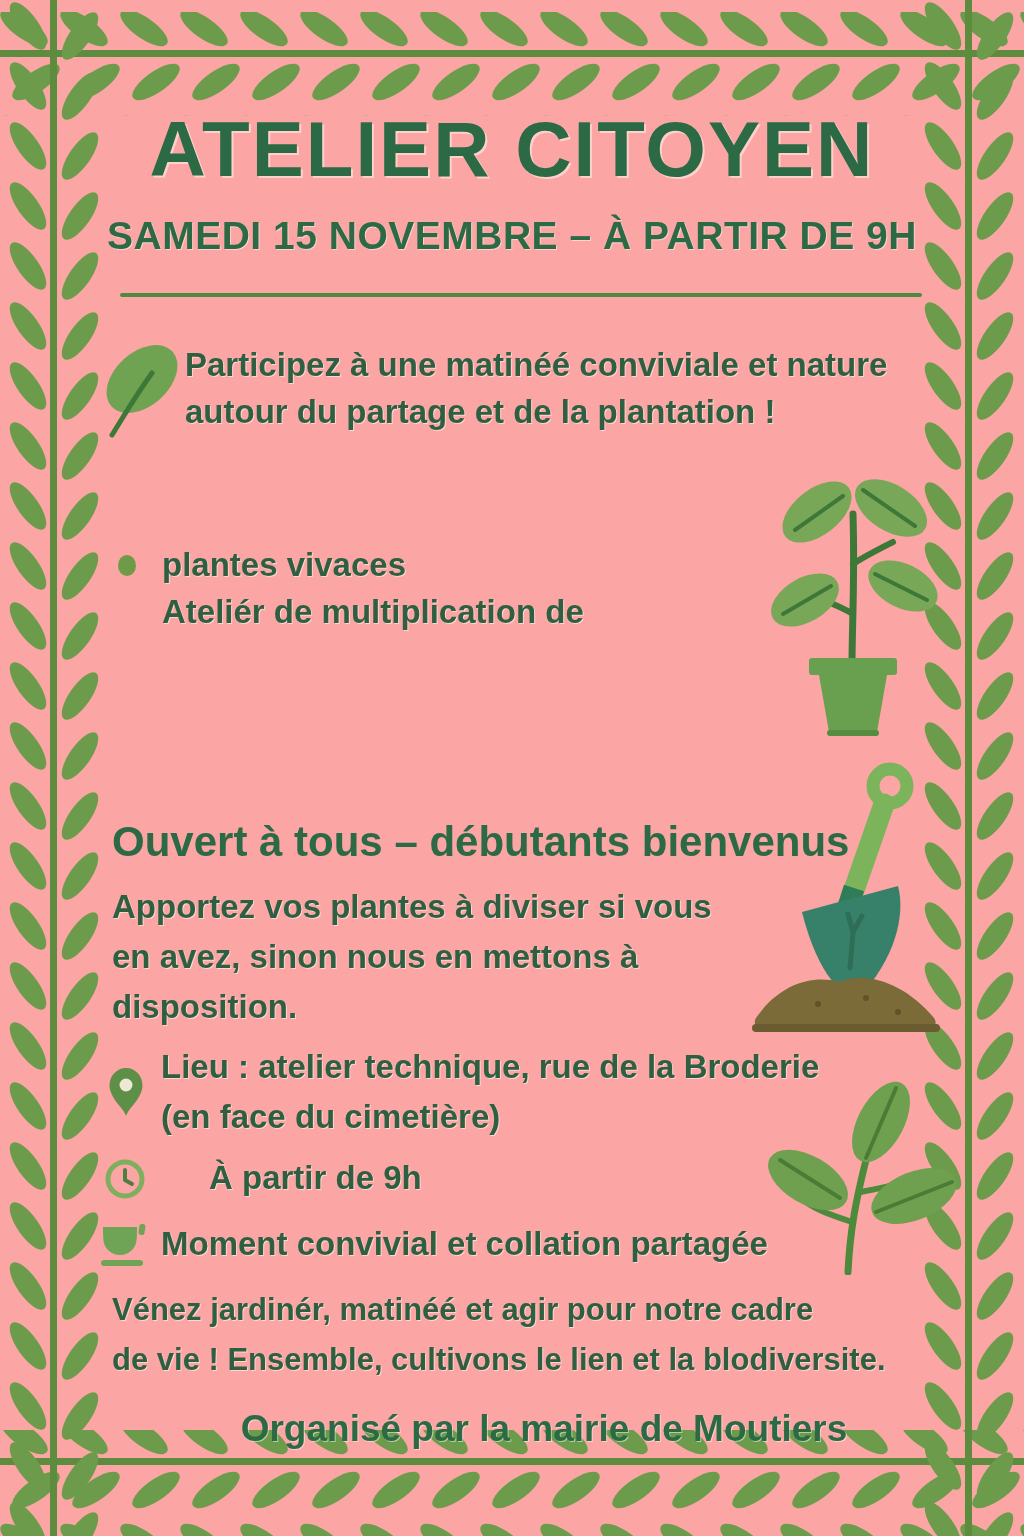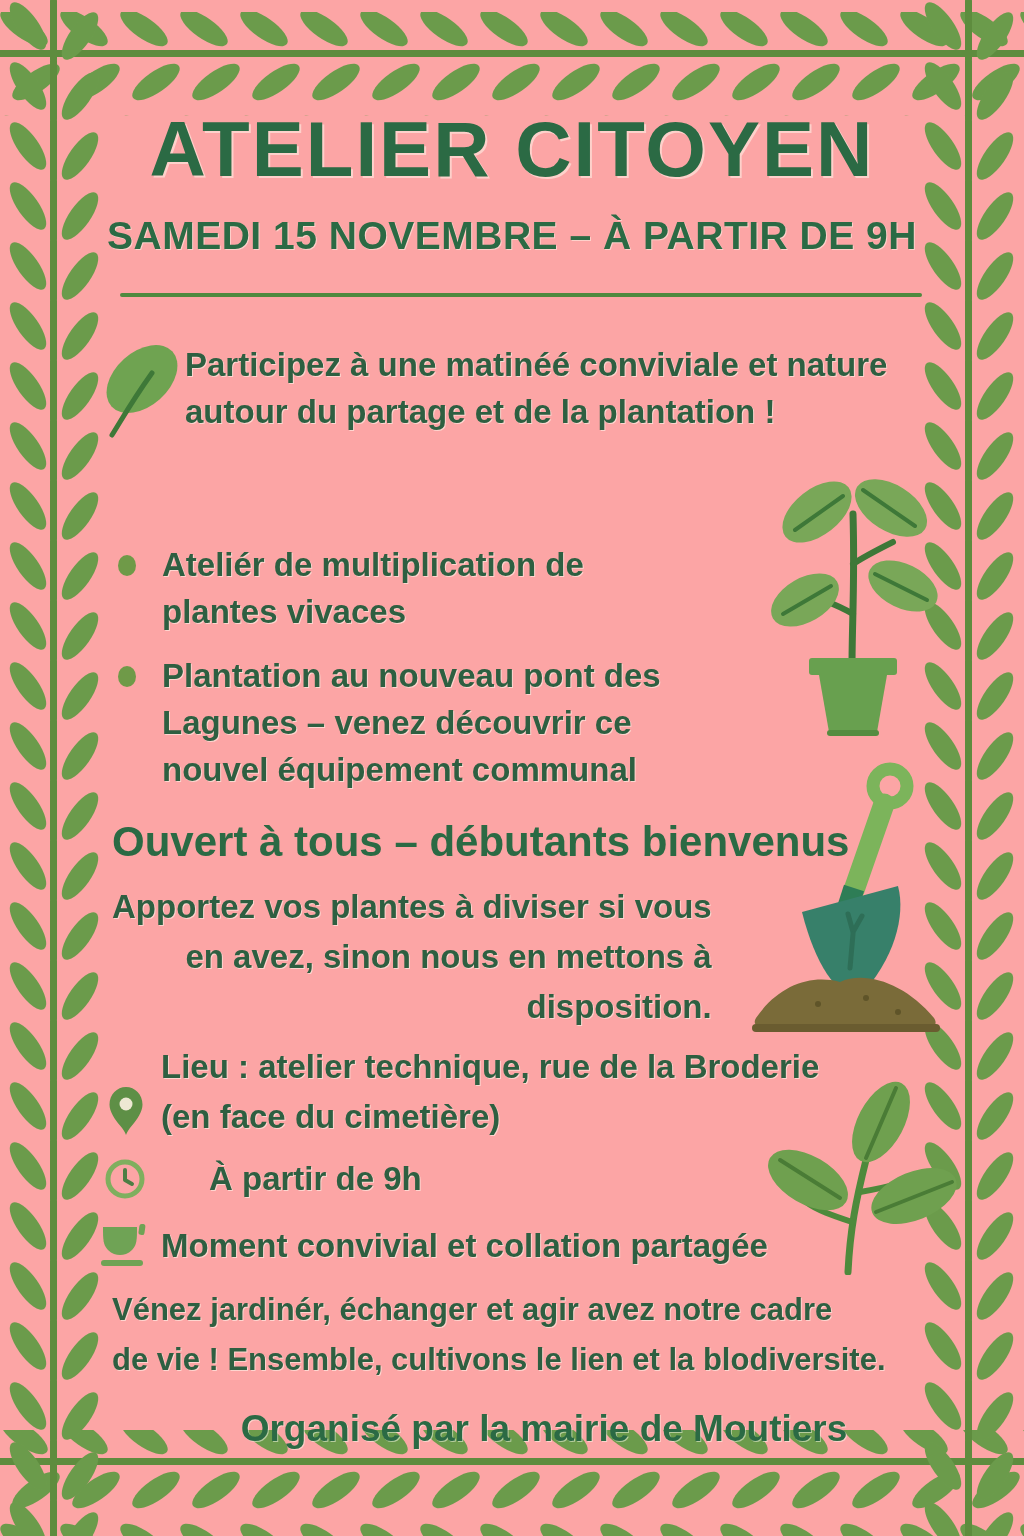--- a/index.html
+++ b/index.html
@@ -28,23 +28,23 @@
 
   .intro-leaf{position:absolute;left:96px;top:333px;}
   .intro-text{position:absolute;left:185px;top:341px;font-size:33px;font-weight:bold;line-height:47px;}
 
   .program-heading{position:absolute;left:112px;top:466px;font-size:42px;font-weight:bold;color:#2B6A44;}
   .bullets{position:absolute;left:118px;top:541px;margin:0;padding:0;list-style:none;}
   .bullets li{position:relative;padding-left:44px;margin-bottom:17px;font-size:33px;font-weight:bold;line-height:47px;}
   .dot{position:absolute;left:0;top:14px;width:18px;height:21px;border-radius:50%;background:#6F9A48;}
 
   .open-heading{position:absolute;left:112px;top:818px;font-size:42px;font-weight:bold;color:#2B6A44;}
-  .open-body{position:absolute;left:112px;top:882px;font-size:33px;font-weight:bold;line-height:50px;text-align:right;}
-
-  .detail{position:absolute;display:flex;align-items:flex-end;}
+  .open-body{position:absolute;left:112px;top:882px;font-size:33px;font-weight:bold;line-height:50px;}
+
+  .detail{position:absolute;display:flex;align-items:center;}
   .detail .dtxt{font-size:33px;font-weight:bold;line-height:50px;}
   .detail-location{left:108px;top:1042px;}
   .detail-location .icon-box{width:36px;margin-right:17px;margin-top:5px;}
   .detail-time{left:104px;top:1152px;gap:48px;}
   .detail-time .icon-box{width:42px;margin-right:15px;margin-top:6px;}
   .detail-cup{left:100px;top:1216px;}
   .detail-cup .icon-box{width:46px;margin-right:15px;margin-top:7px;}
 
   .closing{position:absolute;left:112px;top:1285px;font-size:31px;font-weight:bold;line-height:50px;}
   .footer{
@@ -100,28 +100,22 @@
       </g>
     </svg>
     <div class="intro-text txt">
       <span class="line">Participez à une matinéé conviviale et nature</span>
       <span class="line">autour du partage et de la plantation !</span>
     </div>
 
     <ul class="bullets txt">
       <li>
         <span class="dot"></span>
+        <span class="line">plantes vivaces</span>
         <span class="line">Ateliér de multiplication de</span>
-        <span class="line">plantes vivaces</span>
-      </li>
-      <li>
-        <span class="dot"></span>
-        <span class="line">Plantation au nouveau pont des</span>
-        <span class="line">Lagunes – venez découvrir ce</span>
-        <span class="line">nouvel équipement communal</span>
       </li>
     </ul>
 
     <div class="open-heading">Ouvert à tous – débutants bienvenus !</div>
     <div class="open-body txt">
       <span class="line">Apportez vos plantes à diviser si vous</span>
       <span class="line">en avez, sinon nous en mettons à</span>
       <span class="line">disposition.</span>
     </div>
 
@@ -153,21 +147,21 @@
         <svg width="46" height="44" viewBox="0 0 46 44">
           <path d="M3,4 L37,4 C37,16 37,22 32,27 C28,31 24,32 20,32 C16,32 12,31 8,27 C3,22 3,16 3,4 Z" fill="#6FA355"></path>
           <rect x="39" y="1" width="6" height="11" rx="2.5" fill="#6FA355" transform="rotate(8 42 6)"></rect>
           <rect x="1" y="37" width="42" height="6" rx="3" fill="#6FA355"></rect>
         </svg>
       </span>
       <span class="dtxt txt line">Moment convivial et collation partagée</span>
     </div>
 
     <div class="closing txt">
-      <span class="line">Vénez jardinér, échanger et agir avez notre cadre</span>
+      <span class="line">Vénez jardinér, matinéé et agir pour notre cadre</span>
       <span class="line">de vie ! Ensemble, cultivons le lien et la blodiversite.</span>
     </div>
 
     <div class="footer">Organisé par la mairie de Moutiers</div>
 
     <svg class="illu illu-plant" width="175" height="278" viewBox="0 0 175 278">
       <path d="M87,205 C87,160 90,120 88,52" stroke="#3E7838" stroke-width="7" fill="none" stroke-linecap="round"></path>
       <path d="M88,152 C75,144 58,138 46,133" stroke="#3E7838" stroke-width="6" fill="none" stroke-linecap="round"></path>
       <path d="M88,102 C100,94 116,86 128,80" stroke="#3E7838" stroke-width="6" fill="none" stroke-linecap="round"></path>
       <g>

